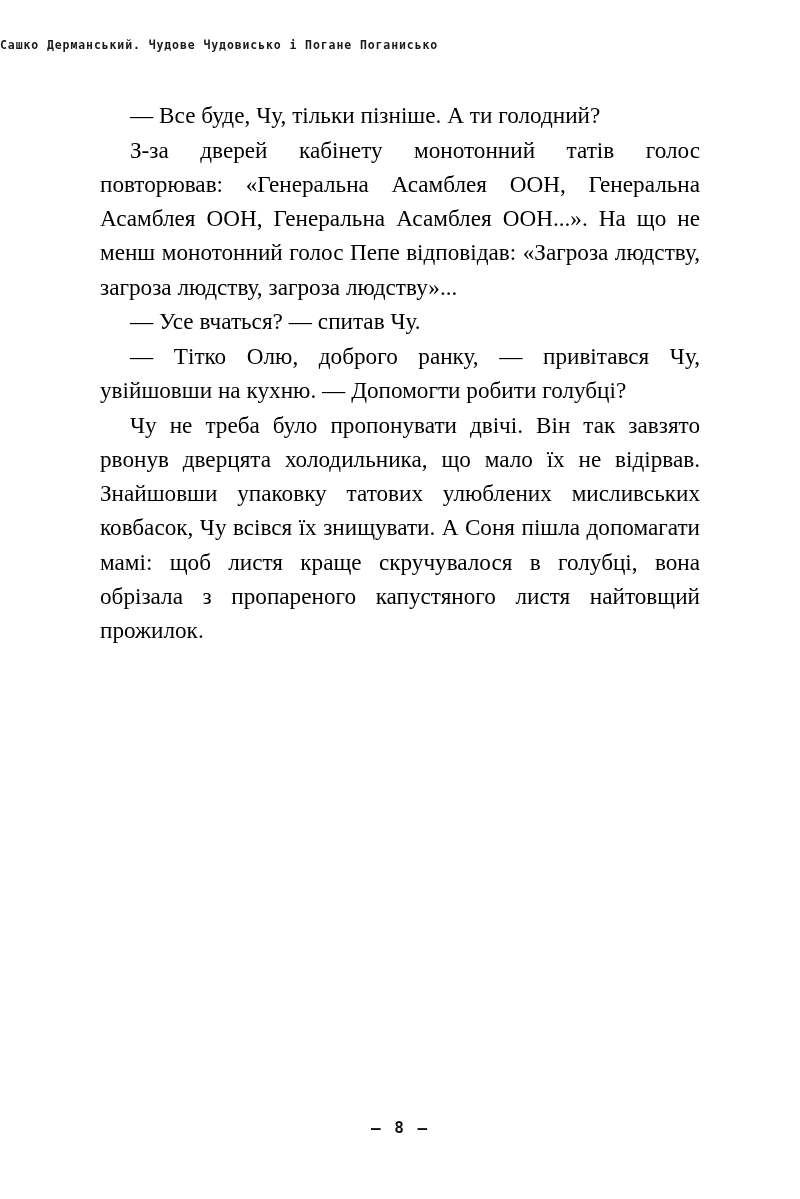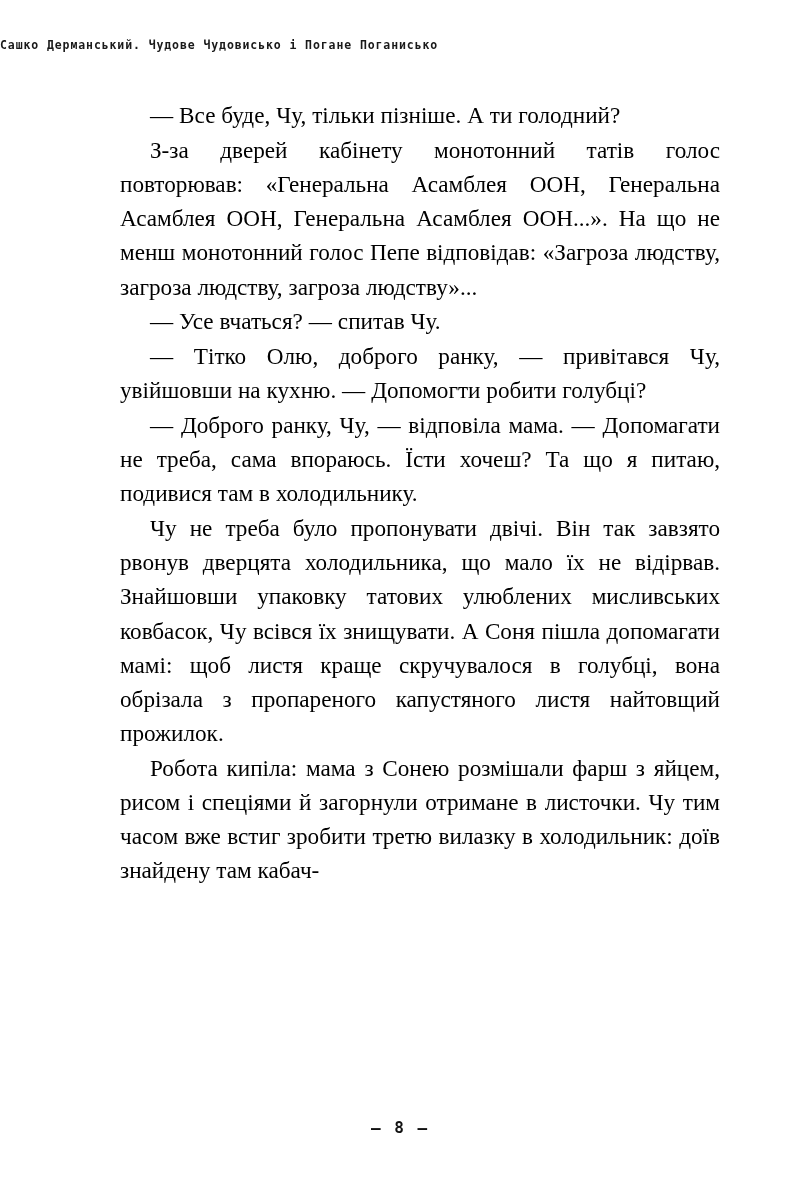--- a/index.html
+++ b/index.html
@@ -39,21 +39,20 @@
     color: #1a1a1a;
     white-space: nowrap;
   }
 
   
   .text-block {
     position: absolute;
     top: 98px;
     left: 100px;
     width: 600px;
-    margin-left: 20px;
   }
 
   p.para {
     margin: 0;
     font-size: 23.2px;
     line-height: 34.2px;
     text-align: justify;
     text-indent: 30px;
     text-justify: inter-word;
     hyphens: manual;
@@ -86,20 +85,18 @@
 
 <div class="page">
 
   <div class="running-head">Сашко Дерманський. Чудове Чудовисько і Погане Поганисько</div>
 
   <div class="text-block">
     <p class="para">— Все буде, Чу, тільки пізніше. А ти голодний?</p>
     <p class="para gap-before">З-за дверей кабінету монотонний татів голос повторював: «Генеральна Асамблея ООН, Генеральна Асамблея ООН, Генеральна Асамблея ООН...». На що не менш монотонний голос Пепе відповідав: «Загроза людству, загроза людству, загроза людству»...</p>
     <p class="para gap-before">— Усе вчаться? — спитав Чу.</p>
     <p class="para gap-before">— Тітко Олю, доброго ранку, — привітався Чу, увійшовши на кухню. — Допомогти робити голубці?</p>
-    <p class="para gap-before">— Доброго ранку, Чу, — відповіла мама. — Допомагати не треба, сама впораюсь. Їсти хочеш? Та що я питаю, подивися там в холодильнику.</p>
     <p class="para gap-before">Чу не треба було пропонувати двічі. Він так завзято рвонув дверцята холодильника, що мало їх не відірвав. Знайшовши упаковку татових улюблених мисливських ковбасок, Чу всівся їх знищувати. А Соня пішла допомагати мамі: щоб листя краще скручувалося в голубці, вона обрізала з пропареного капустяного листя найтовщий прожилок.</p>
-    <p class="para gap-before">Робота кипіла: мама з Сонею розмішали фарш з яйцем, рисом і спеціями й загорнули отримане в листочки. Чу тим часом вже встиг зробити третю вилазку в холодильник: доїв знайдену там кабач-</p>
   </div>
 
   <div class="folio">— 8 —</div>
 
 </div>
 
 </body></html>

